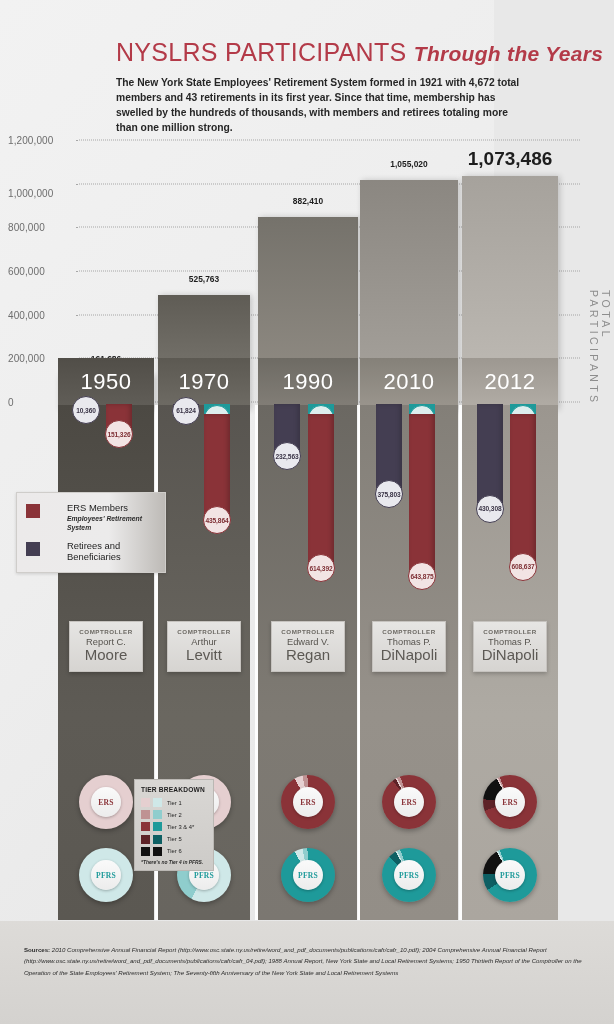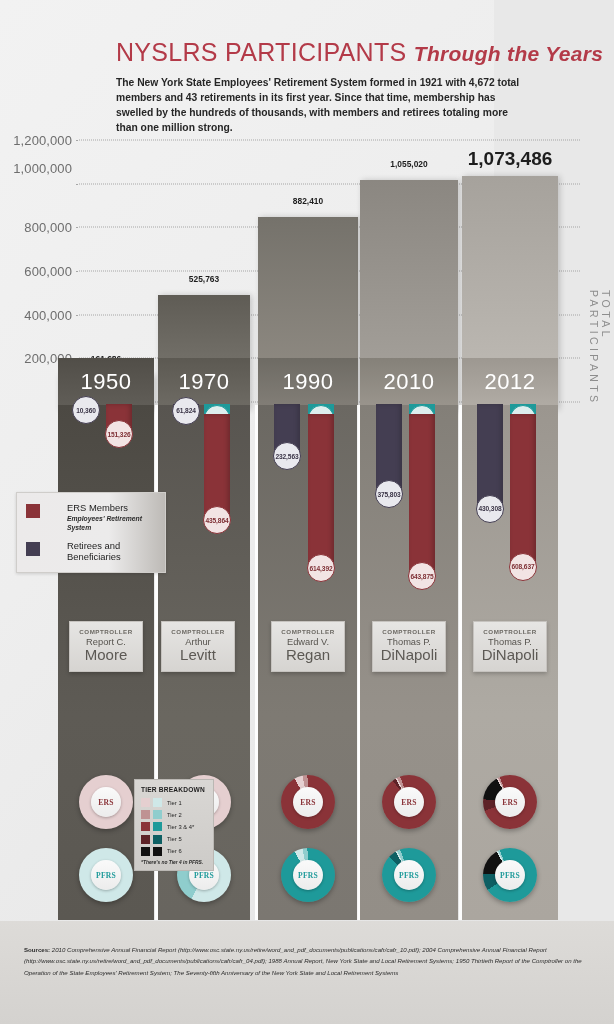--- a/index.html
+++ b/index.html
@@ -16,21 +16,21 @@
 
   
   .hdr { position:absolute; left:116px; top:38px; width:420px; }
   .hdr-title { font-size:25px; letter-spacing:.3px; color:#b33a48; font-weight:400; white-space:nowrap;}
   .hdr-title .t1 { font-weight:400; }
   .hdr-title .t2 { font-style:italic; font-weight:700; font-size:21px; }
   .hdr-body { margin-top:9px; font-size:10.3px; line-height:1.45; color:#262626; font-weight:700; width:412px;}
 
   
   .chart { position:absolute; left:0; top:140px; width:614px; height:270px; }
-  .ytick { position:absolute; right:0; font-size:13px; color:#6d6d6d; text-align:right;
+  .ytick { position:absolute; right:0; font-size:10px; color:#6d6d6d; 
            width:64px; transform:translateY(-50%); letter-spacing:.1px;}
   .ylab-wrap { position:absolute; left:0; top:0; width:72px; height:268px;}
   .gridline { position:absolute; left:76px; right:34px; border-top:1px dotted #9a9a9a;
               transform:translateY(-50%); opacity:.85;}
   .axis-title {
     position:absolute; right:2px; top:150px; font-size:10.5px; letter-spacing:3.4px;
     color:#8d8d8d; writing-mode:vertical-rl; font-weight:400;
   }
 
   
@@ -149,21 +149,21 @@
     <div class="hdr-title">
       <span class="t1">NYSLRS PARTICIPANTS</span>
       <span class="t2">Through the Years</span>
     </div>
     <div class="hdr-body">The New York State Employees' Retirement System formed in 1921 with 4,672 total members and 43 retirements in its first year. Since that time, membership has swelled by the hundreds of thousands, with members and retirees totaling more than one million strong.</div>
   </div>
 
   <div class="chart">
     <div class="ylab-wrap" id="yticks">
         <div class="ytick" style="top: 0px;">1,200,000</div>
-        <div class="ytick" style="top: 28px;">1,000,000</div>
+        <div class="ytick" style="top: 53px;">1,000,000</div>
         <div class="ytick" style="top: 87.3333px;">800,000</div>
         <div class="ytick" style="top: 131px;">600,000</div>
         <div class="ytick" style="top: 174.667px;">400,000</div>
         <div class="ytick" style="top: 218.333px;">200,000</div>
         <div class="ytick" style="top: 262px;">0</div>
       </div>
     <div id="gridlines">
         <div class="gridline" style="top: 0px;"></div>
         <div class="gridline" style="top: 43.6667px;"></div>
         <div class="gridline" style="top: 87.3333px;"></div>
@@ -203,21 +203,21 @@
       </div>
       <div class="col" style="left: 158px; width: 92px;">
         <div class="colbody b1"></div>
         <div class="yearband y1">1970</div>
         <div class="hang ret" style="left: 15px; width: 26px; height: 16.5152px;"></div>
         <div class="bub ret" style="width: 28px; height: 28px; top: 38.5152px; left: 28px;">61,824</div>
         <div class="hang pfrs" style="left: 46px; width: 26px; height: 22px;"></div>
         <div class="bub pfrs" style="width: 26px; height: 26px; top: 47px; left: 59px;">28,075</div>
         <div class="hang ers" style="left: 46px; width: 26px; height: 116.433px; top: 56px;"></div>
         <div class="bub ers" style="width: 28px; height: 28px; top: 148.433px; left: 59px;">435,864</div>
-        <div class="plaque" style="left: 3px; width: 74px; align-items: center;">
+        <div class="plaque" style="left: 9px; width: 74px; align-items: center;">
           <div class="pl-k">COMPTROLLER</div>
           <div class="pl-f">Arthur</div>
           <div class="pl-l">Levitt</div>
         </div>
       </div>
       <div class="colsep" style="left: 155px;"></div>
       <div class="col" style="left: 258px; width: 100px;">
         <div class="colbody b2"></div>
         <div class="yearband y2">1990</div>
         <div class="hang ret" style="left: 16px; width: 26px; height: 62.1252px;"></div>

